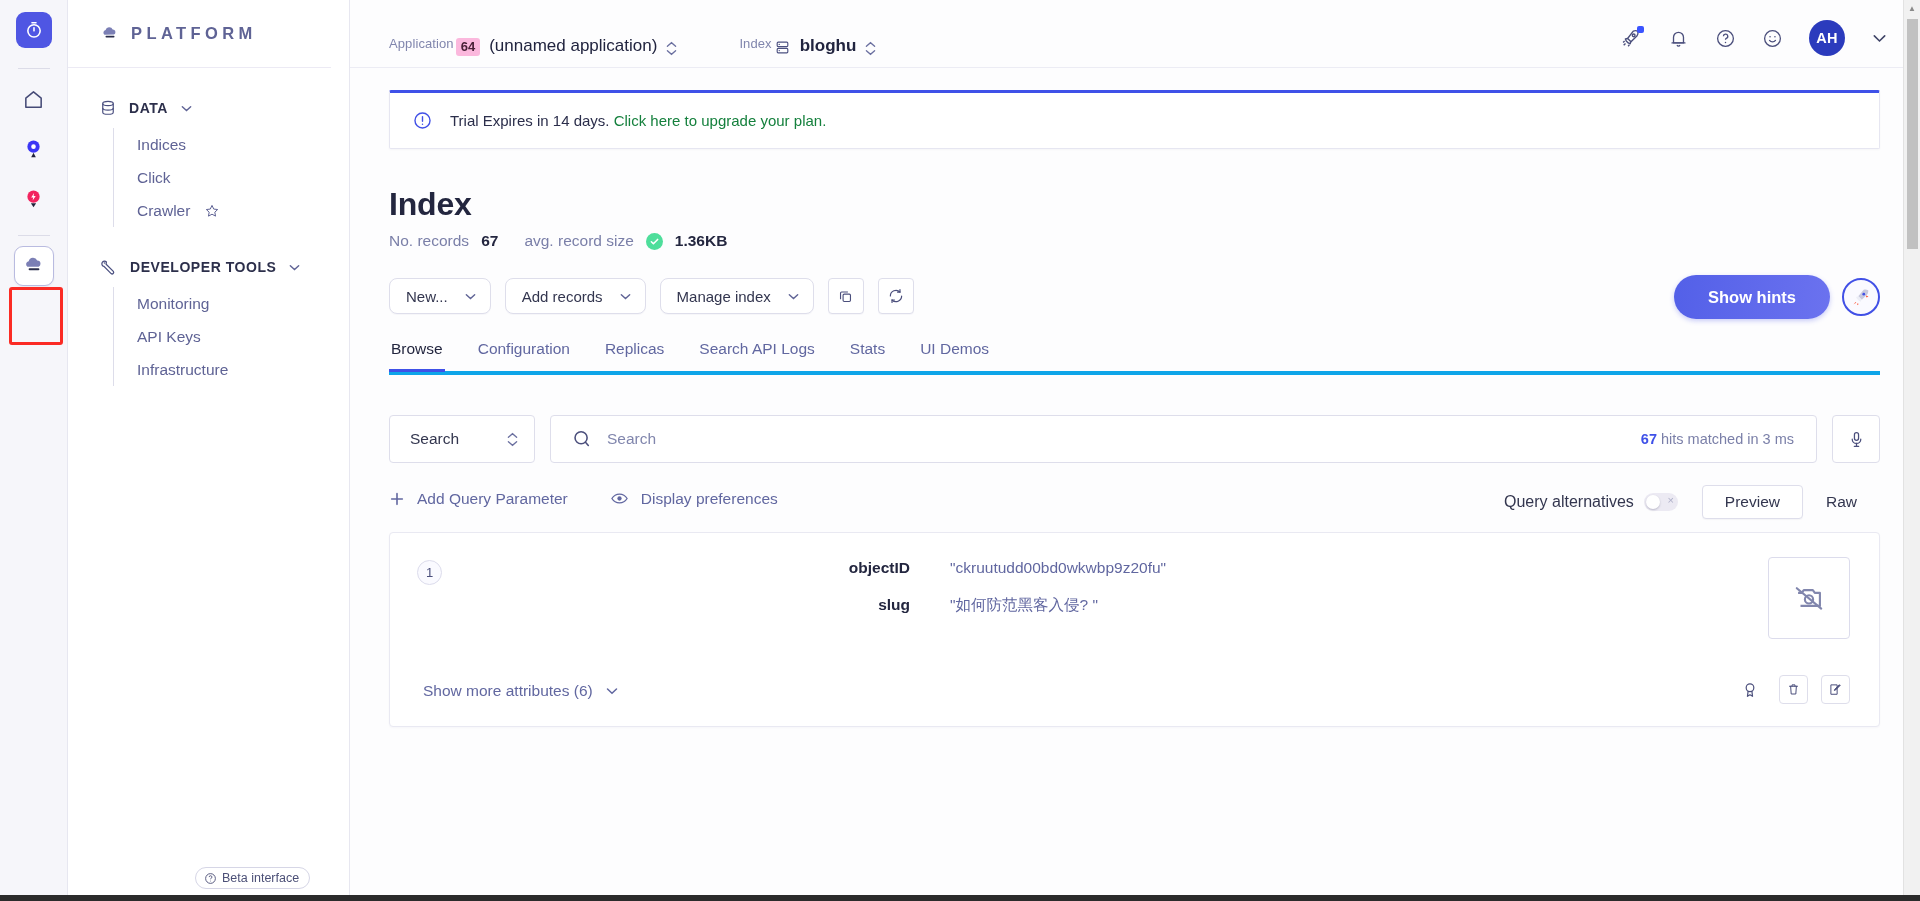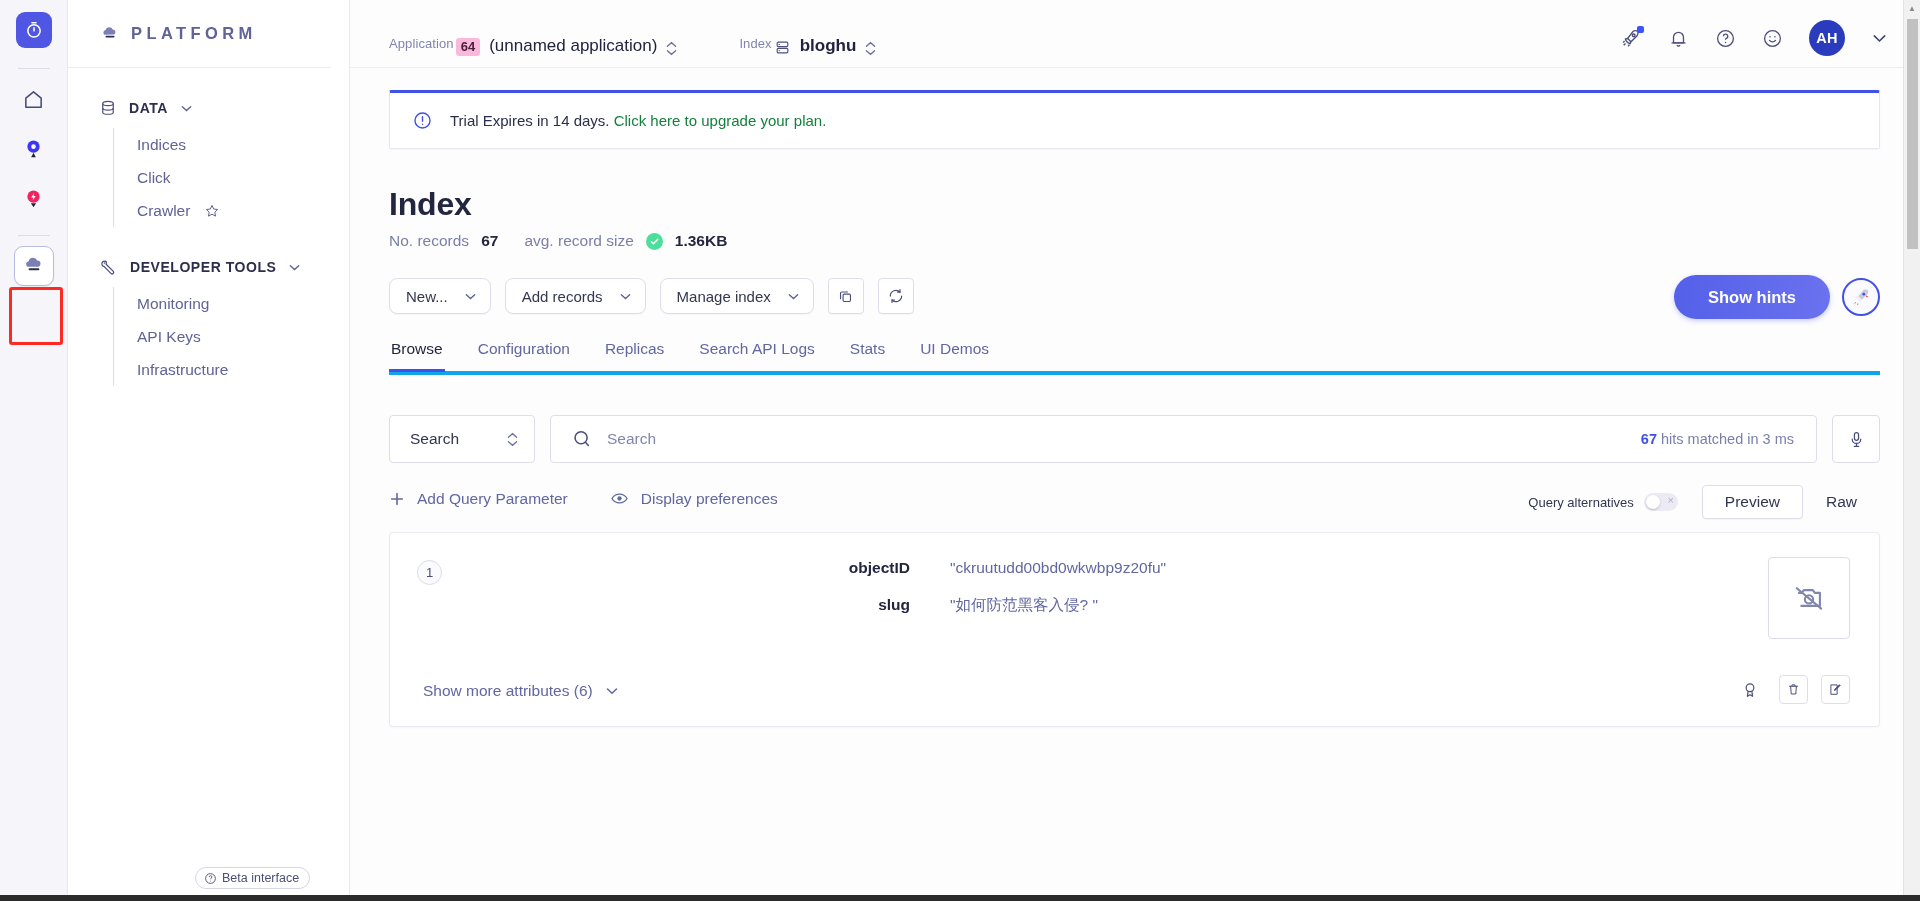--- a/index.html
+++ b/index.html
@@ -229,21 +229,21 @@
     display: flex; align-items: center; gap: 42px; margin-top: 26px; position: relative;
   }
   .link-btn {
     display: inline-flex; align-items: center; gap: 12px;
     font-size: 15.5px; color: #6167a0; cursor: pointer;
   }
   .right-controls {
     position: absolute; right: 0; top: -4px;
     display: flex; align-items: center; gap: 10px;
   }
-  .qa-label { font-size: 13px; color: #33364f; }
+  .qa-label { font-size: 16px; color: #33364f; }
   .toggle {
     width: 34px; height: 18px; border-radius: 9px; background: #eceaf3;
     display: flex; align-items: center; padding: 2px; cursor: pointer; position: relative;
   }
   .toggle .knob {
     width: 14px; height: 14px; border-radius: 50%; background: #fff;
     box-shadow: 0 1px 2px rgba(40,40,80,.25);
   }
   .toggle .x { position: absolute; right: 4px; top: 1px; font-size: 11px; color: #aeb0c9; }
   .seg {

